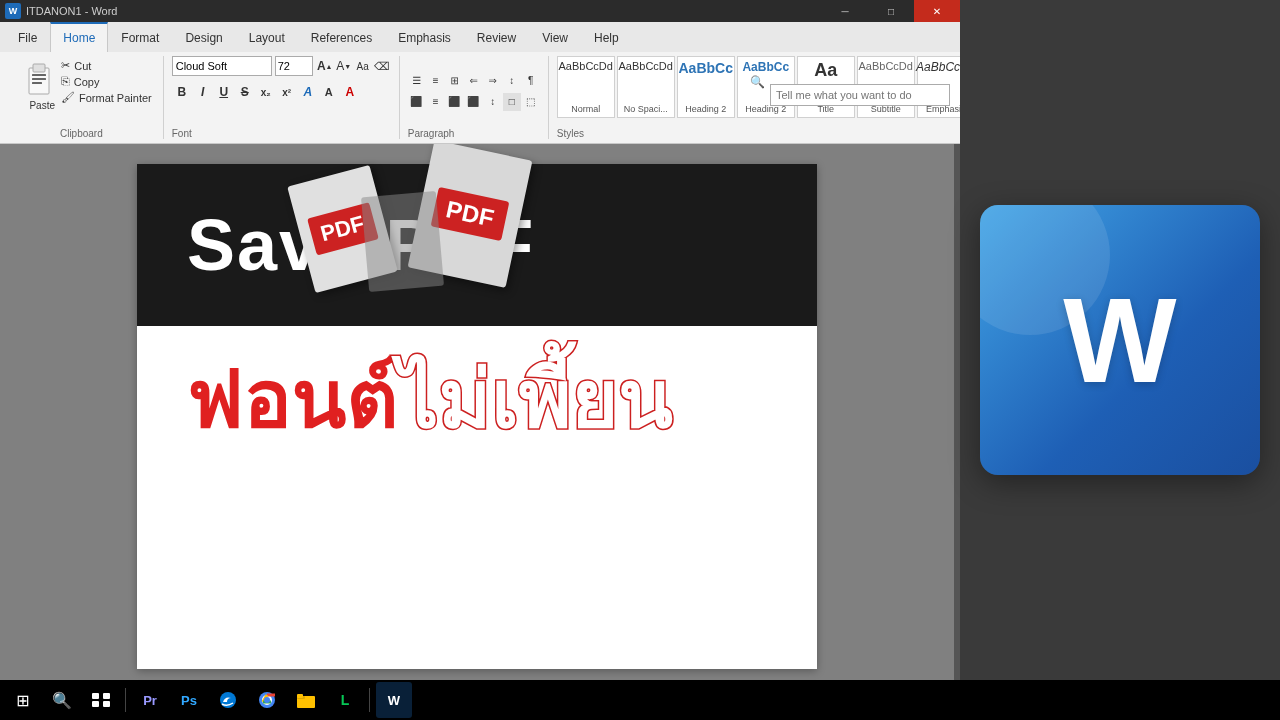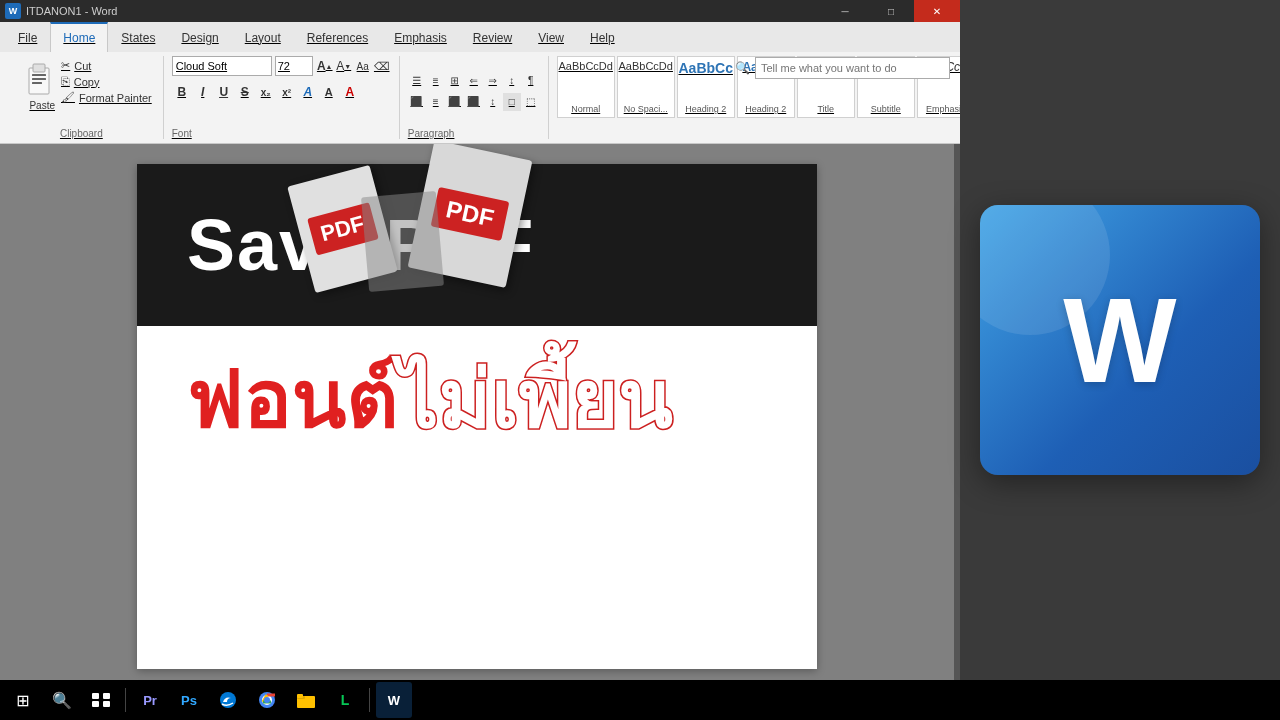--- a/index.html
+++ b/index.html
@@ -380,21 +380,20 @@
       left: 280px;
       width: 400px;
       height: 220px;
       pointer-events: none;
       z-index: 10;
     }
 
     
     #ribbon-wrapper {
       position: relative;
-      text-decoration: underline;
     }
 
     .ribbon-abs-search {
       position: absolute;
       right: 10px;
       top: 35px;
       display: flex;
       align-items: center;
       gap: 5px;
       font-size: 11px;
@@ -455,32 +454,32 @@
       <div class="win-btn">□</div>
       <div class="win-btn">✕</div>
     </div>
   </div>
 
   <div id="ribbon-wrapper">
 
     <div id="tab-row">
       <div class="ribbon-tab">File</div>
       <div class="ribbon-tab active">Home</div>
-      <div class="ribbon-tab">States</div>
+      <div class="ribbon-tab">Format</div>
       <div class="ribbon-tab">Design</div>
       <div class="ribbon-tab">Layout</div>
       <div class="ribbon-tab">References</div>
       <div class="ribbon-tab">Emphasis</div>
       <div class="ribbon-tab">Review</div>
       <div class="ribbon-tab">View</div>
       <div class="ribbon-tab">Help</div>
 
       <div class="ribbon-abs-search">
         <span style="font-size:12px;">🔍</span>
-        <input type="text" style="width: 195px; height: 22px; border: 1px solid rgb(171, 171, 171); font-size: 11px; padding: 0px 5px;" placeholder="Tell me what you want to do">
+        <input type="text" style="width: 180px; height: 22px; border: 1px solid rgb(171, 171, 171); font-size: 11px; padding: 0px 5px; margin-top: 27px;" placeholder="Tell me what you want to do">
       </div>
     </div>
 
     <div id="ribbon-content">
 
       <div class="ribbon-group">
         <div class="ribbon-group-content">
           <div class="paste-btn">
             <svg width="32" height="38" viewBox="0 0 32 38">
               <rect x="6" y="8" width="20" height="26" rx="1" fill="#f8f8f8" stroke="#aaa" stroke-width="1"></rect>
@@ -592,20 +591,21 @@
           </div>
           <div class="sg-item">
             <span class="sg-preview-text intense">AaBbCcDd</span>
             <span style="font-size:9px;">Intense E...</span>
           </div>
           <div class="sg-item">
             <span class="sg-preview-text strong">AaBbCcDd</span>
             <span style="font-size:9px;">Strong</span>
           </div>
         </div>
+        <div class="ribbon-group-label" style="display:flex;justify-content:space-between;width:100%;">Styles</div>
       </div>
     </div>
   </div>
 
   <div id="main-area">
     <div id="document-area">
 
       <div class="pdf-overlay">
 
         <div style="position:absolute;left:20px;top:30px;transform:rotate(-15deg);">

